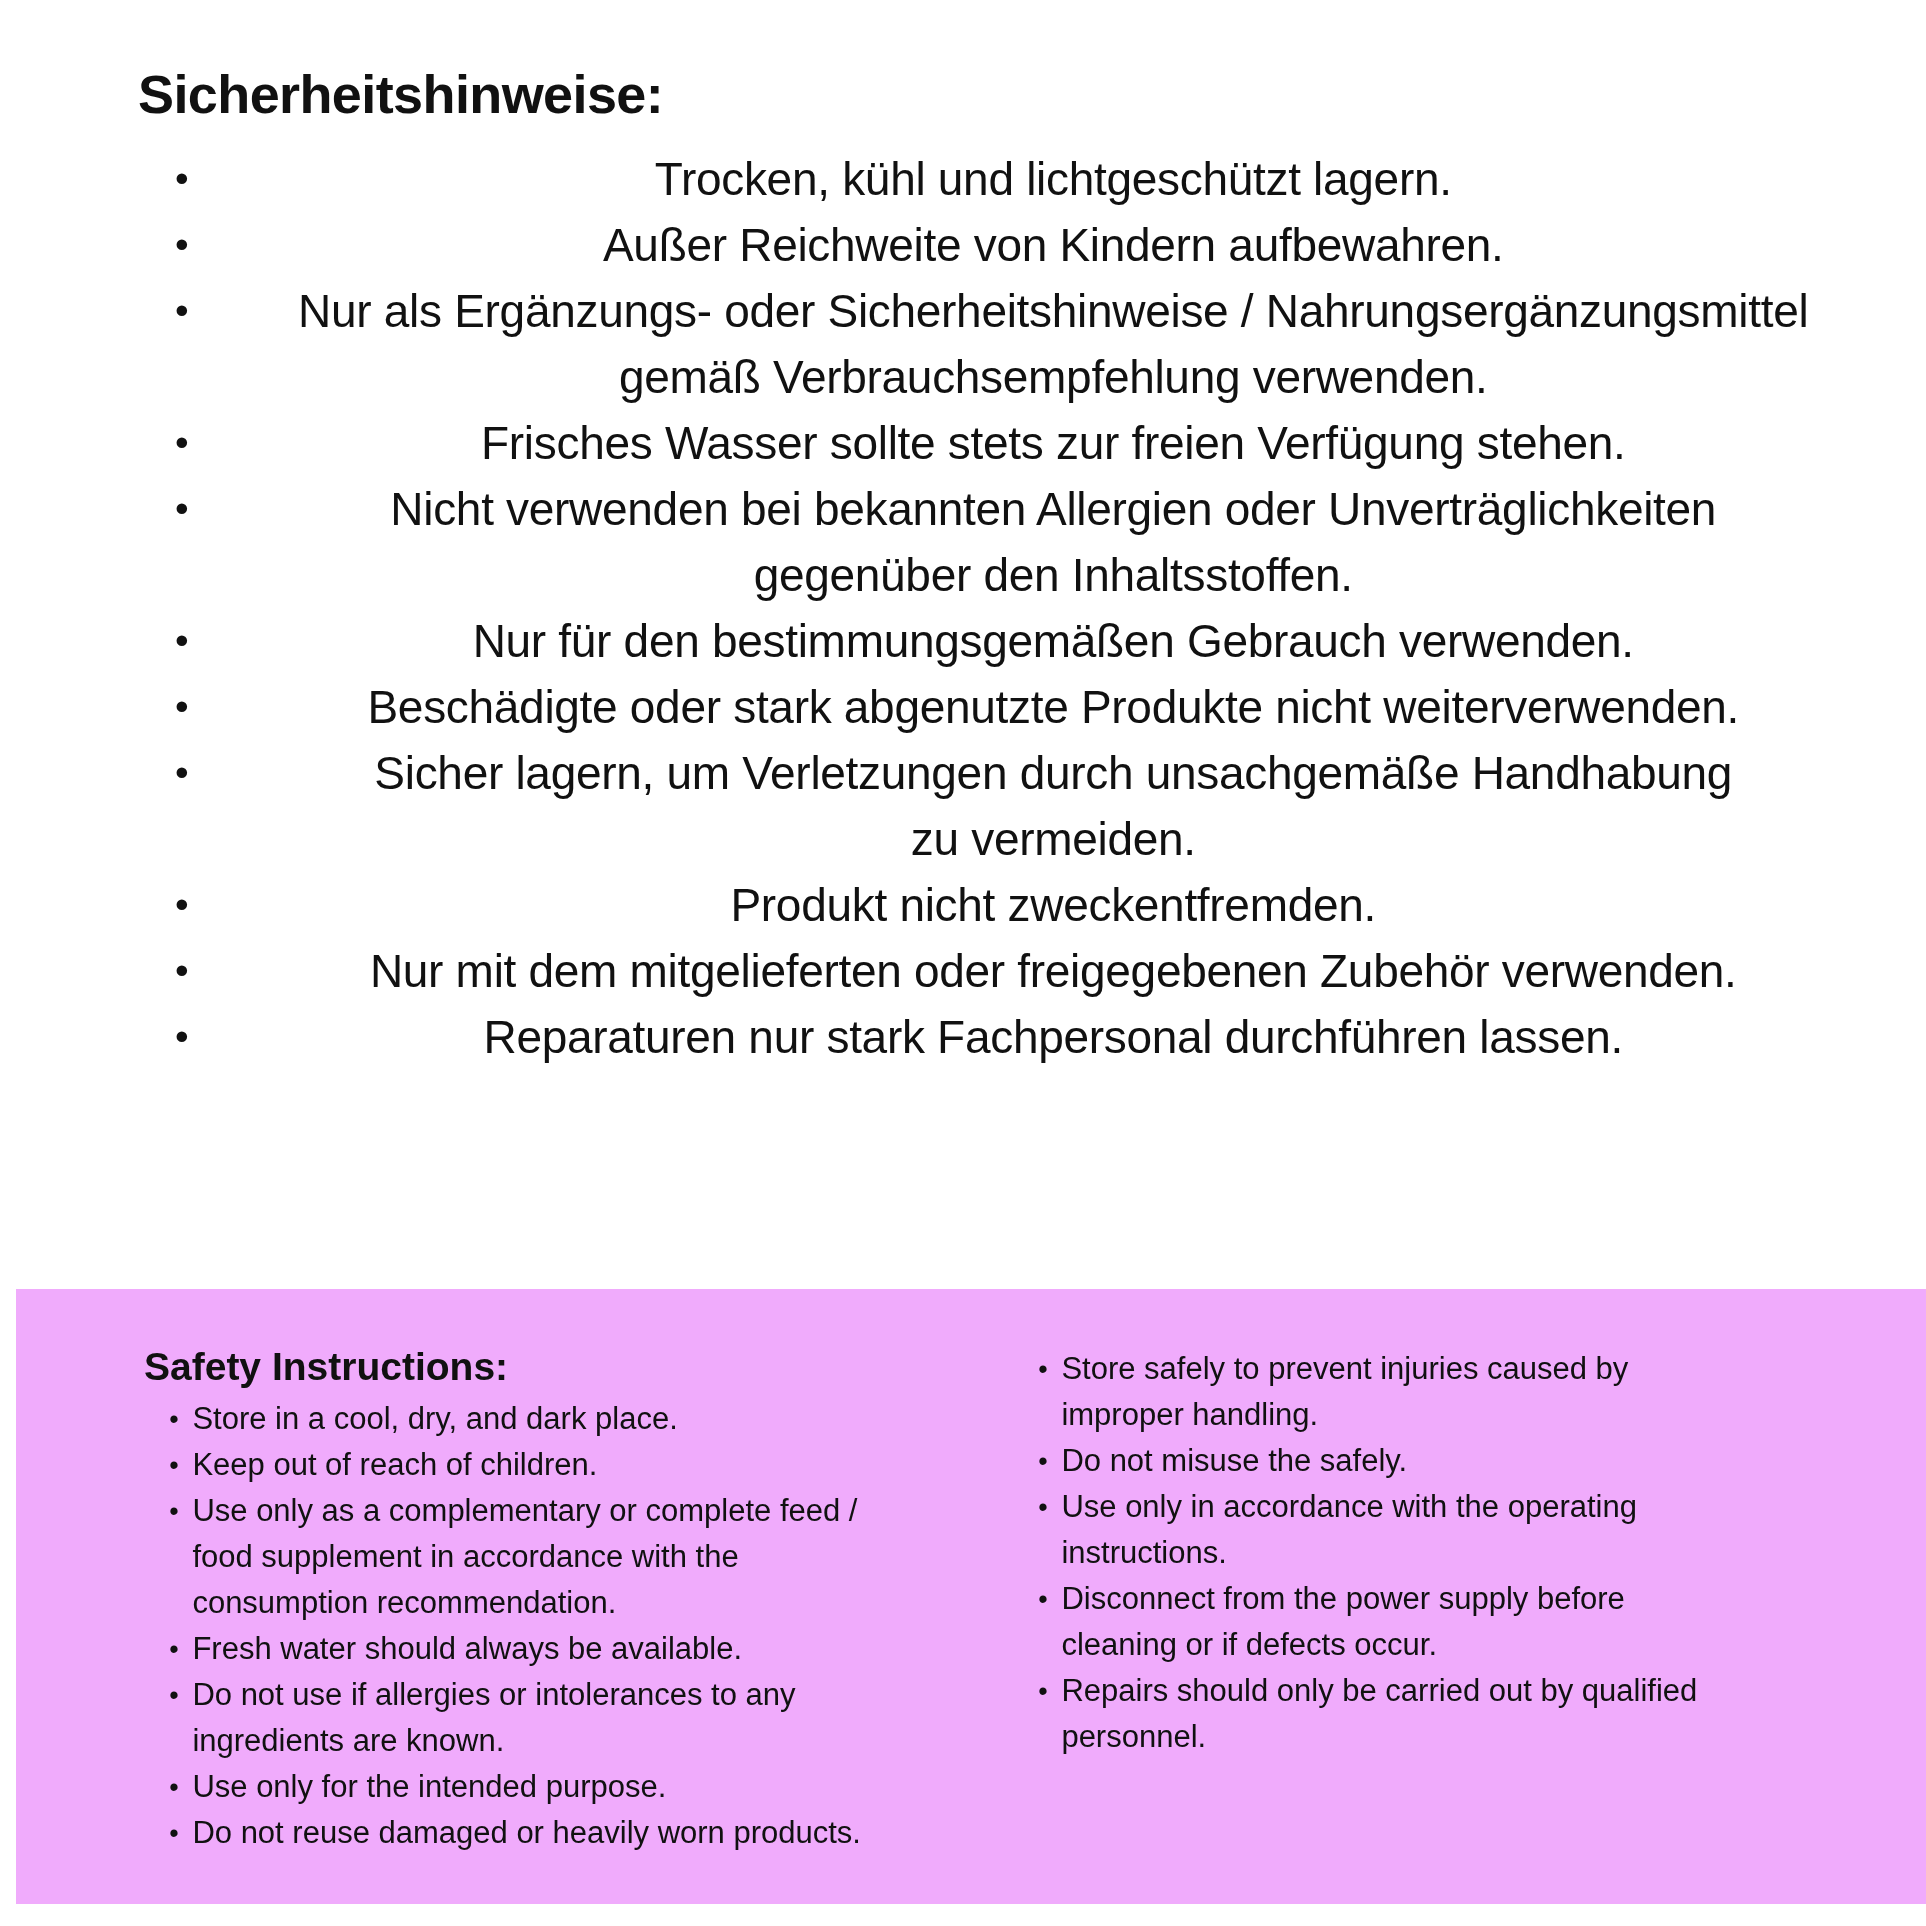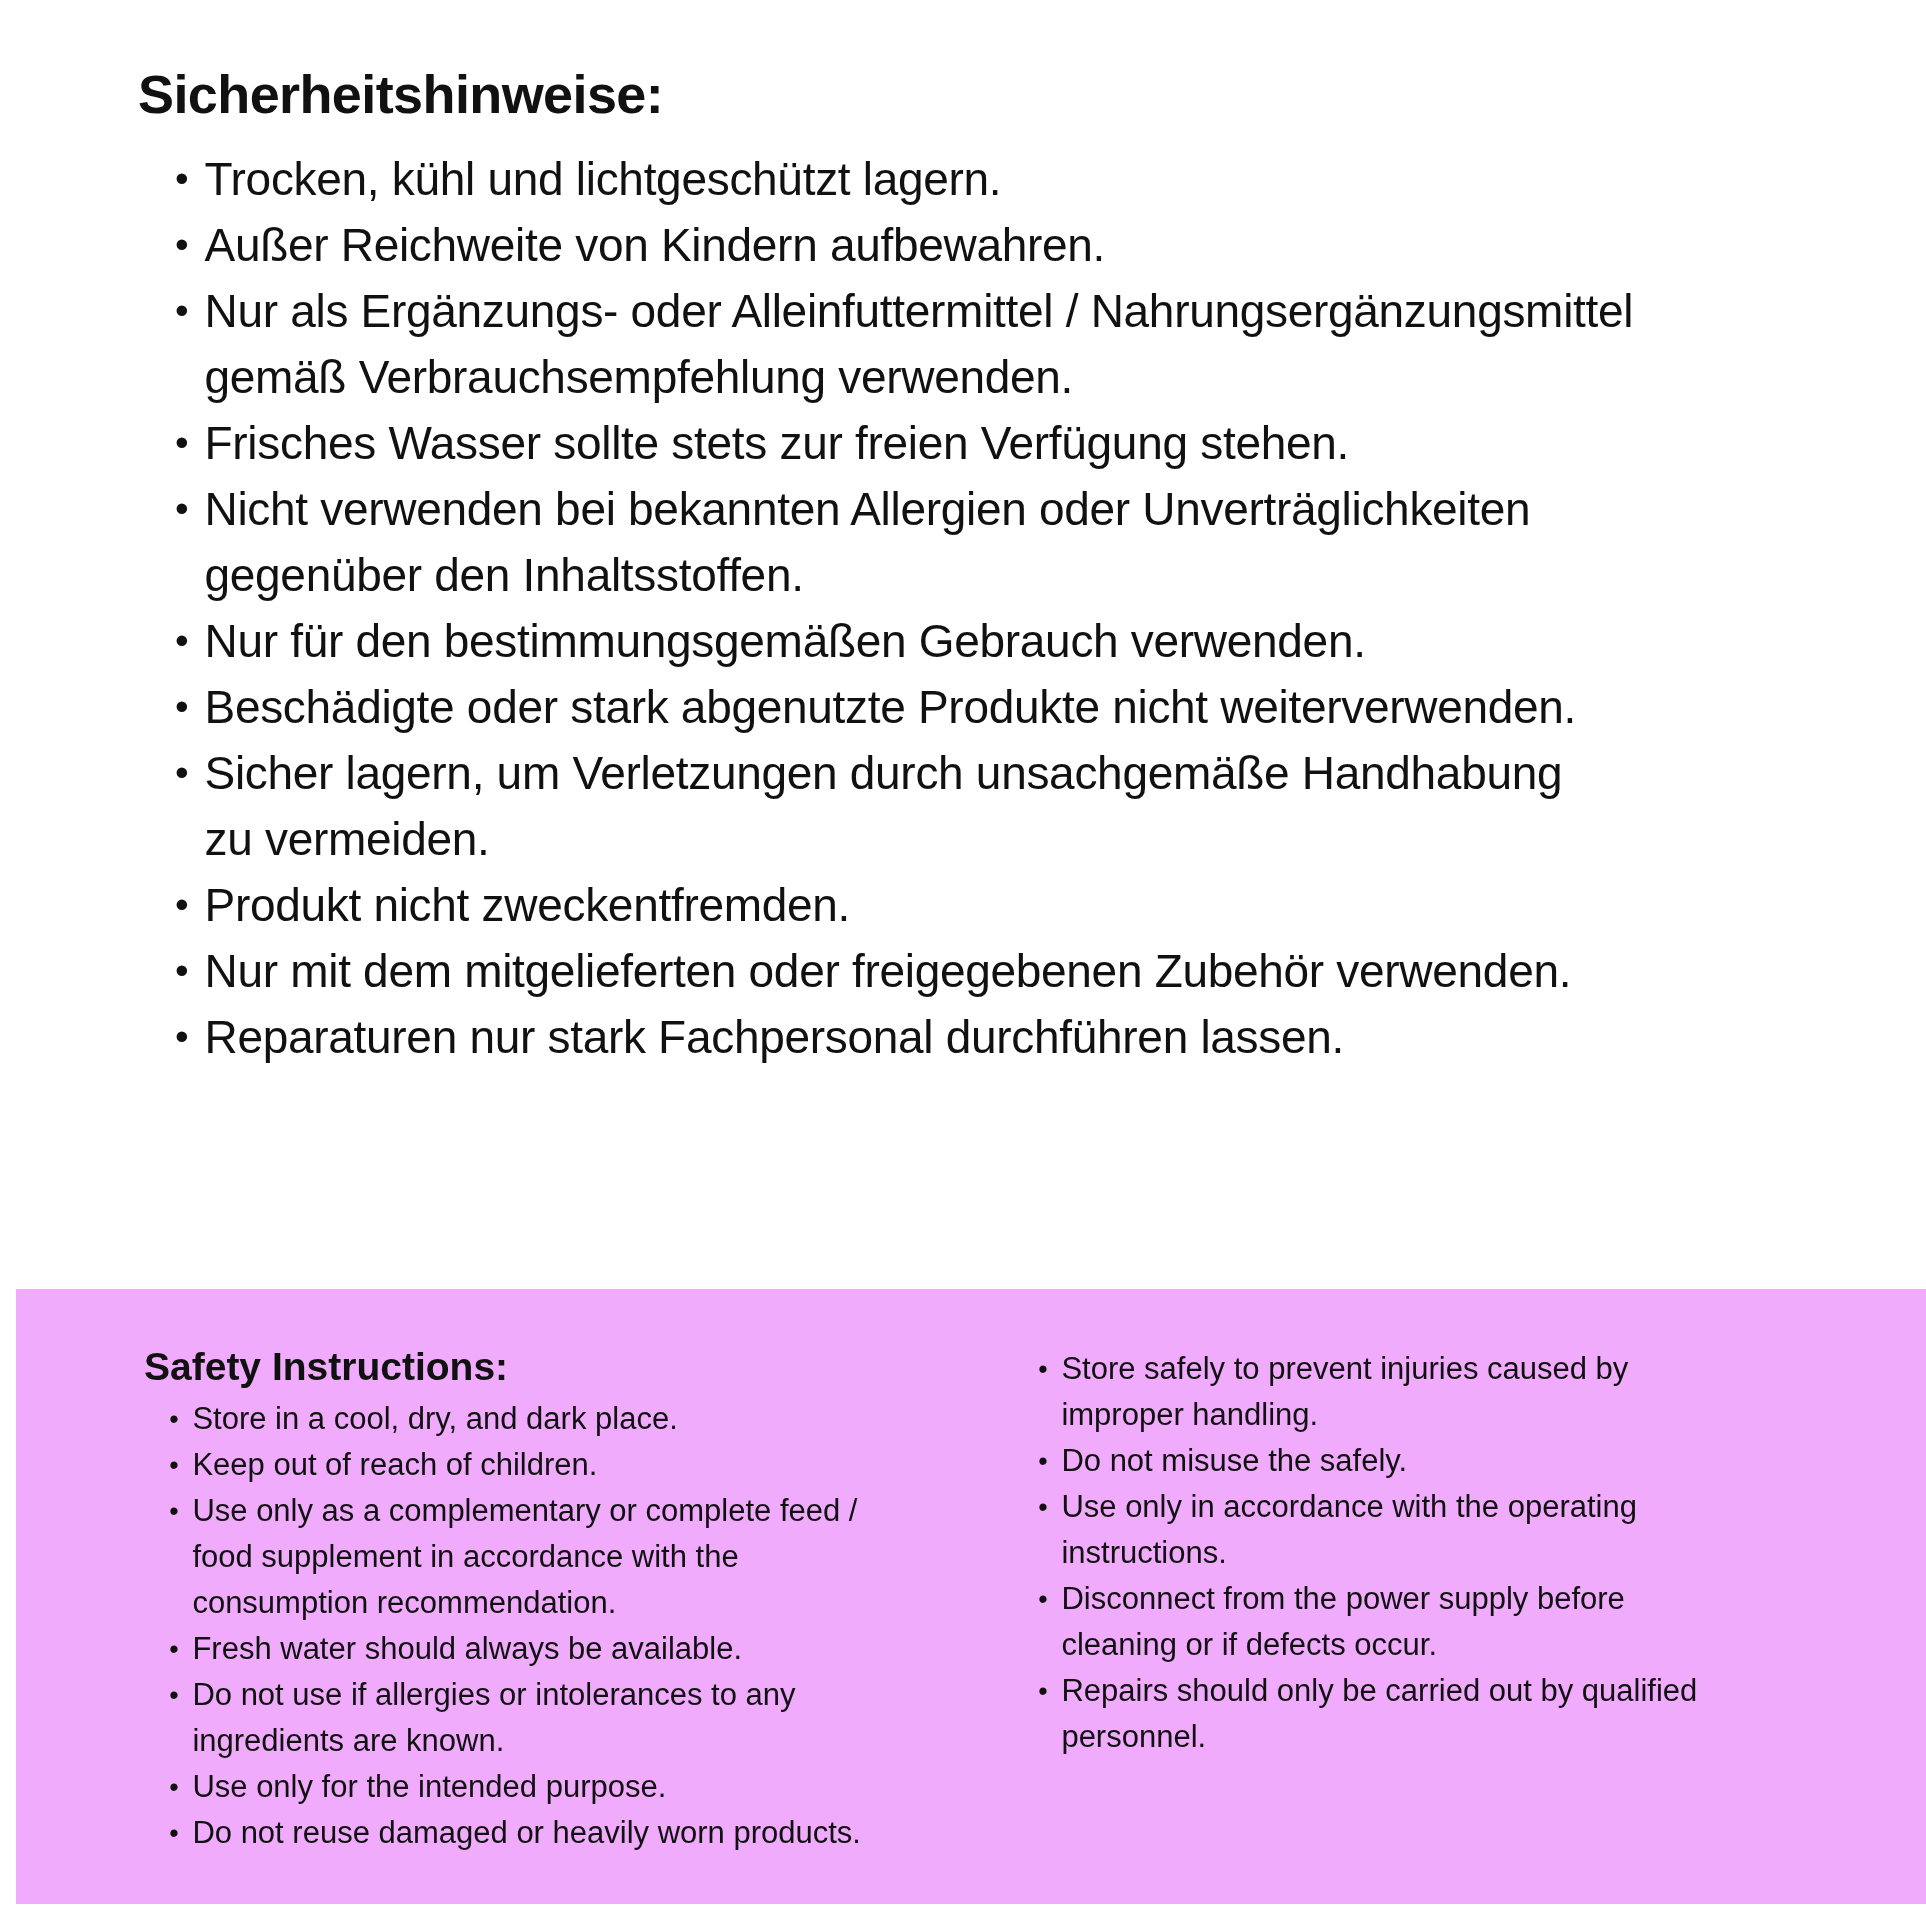--- a/index.html
+++ b/index.html
@@ -45,20 +45,21 @@
     padding: 0;
     list-style: none;
   }
   .de-list li {
     position: relative;
     padding-left: 29.5px;
     font-size: 46px;
     line-height: 66px;
     white-space: pre-line;
     letter-spacing: -0.3px;
+    text-align: center;
   }
   .de-list li::before {
     content: "\2022";
     position: absolute;
     left: 0;
     top: 0;
     font-size: 39px;
     line-height: 66px;
   }
 
@@ -115,21 +116,21 @@
 </head>
 <body>
 
 <div class="page">
 
   <section class="de-section">
     <h1 class="de-title">Sicherheitshinweise:</h1>
     <ul class="de-list">
       <li>Trocken, kühl und lichtgeschützt lagern.</li>
       <li>Außer Reichweite von Kindern aufbewahren.</li>
-      <li>Nur als Ergänzungs- oder Alleinfuttermittel / Nahrungsergänzungsmittel
+      <li>Nur als Ergänzungs- oder Sicherheitshinweise / Nahrungsergänzungsmittel
 gemäß Verbrauchsempfehlung verwenden.</li>
       <li>Frisches Wasser sollte stets zur freien Verfügung stehen.</li>
       <li>Nicht verwenden bei bekannten Allergien oder Unverträglichkeiten
 gegenüber den Inhaltsstoffen.</li>
       <li>Nur für den bestimmungsgemäßen Gebrauch verwenden.</li>
       <li>Beschädigte oder stark abgenutzte Produkte nicht weiterverwenden.</li>
       <li>Sicher lagern, um Verletzungen durch unsachgemäße Handhabung
 zu vermeiden.</li>
       <li>Produkt nicht zweckentfremden.</li>
       <li>Nur mit dem mitgelieferten oder freigegebenen Zubehör verwenden.</li>

